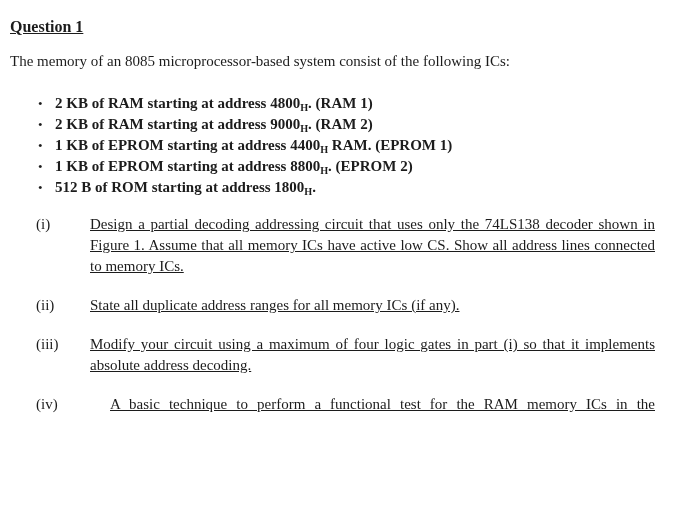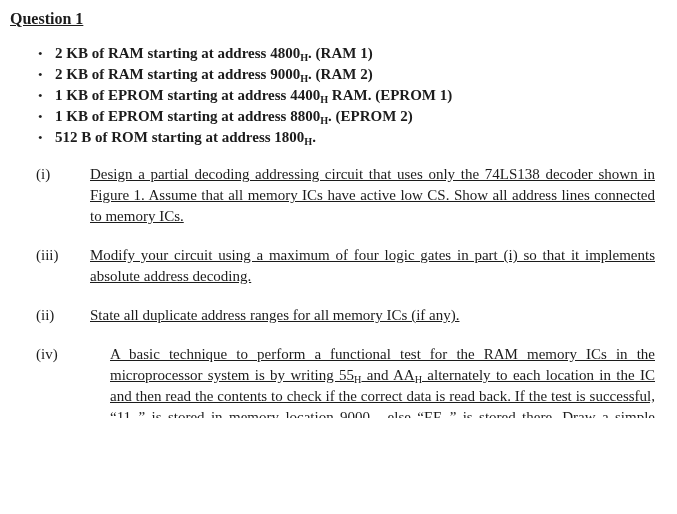--- a/index.html
+++ b/index.html
@@ -1,20 +1,20 @@
 <!DOCTYPE html>
 <html><head>
 <meta charset="utf-8">
 <style>
   html,body{margin:0;padding:0;background:#ffffff;}
   .page{
     position:relative;
     width:677px;height:418px;
     box-sizing:border-box;
-    padding:8px 22px 8px 10px;
+    padding:16px 22px 8px 10px;
     background:#ffffff;
     color:#1c1c1c;
     font-family:"Liberation Serif","DejaVu Serif",serif;
     font-size:15px;
     line-height:21px;
     overflow:hidden;
   }
   .title{
     font-size:16px;
     line-height:22px;
@@ -38,20 +38,21 @@
     vertical-align:baseline;
     position:relative;
     top:0.28em;
   }
 </style>
 </head>
 <body>
 
 <div class="page">
   <h1 class="title">Question 1</h1>
+  <p class="intro">The memory of an 8085 microprocessor-based system consist of the following ICs:</p>
   <div class="bullets" id="bullets">
   <div class="bullet-row">
     <span class="bullet-marker">•</span>
     <span class="bullet-text">2 KB of RAM starting at address 4800<sub>H</sub>. (RAM 1)</span>
   </div>
 
   <div class="bullet-row">
     <span class="bullet-marker">•</span>
     <span class="bullet-text">2 KB of RAM starting at address 9000<sub>H</sub>. (RAM 2)</span>
   </div>
@@ -71,27 +72,27 @@
     <span class="bullet-text">512 B of ROM starting at address 1800<sub>H</sub>.</span>
   </div>
 </div>
   <div class="parts" id="parts">
   <div class="part">
     <span class="part-label">(i)</span>
     <span class="part-text">Design a partial decoding addressing circuit that uses only the 74LS138 decoder shown in Figure 1. Assume that all memory ICs have active low CS. Show all address lines connected to memory ICs.</span>
   </div>
 
   <div class="part">
-    <span class="part-label">(iii)</span>
-    <span class="part-text">Modify your circuit using a maximum of four logic gates in part (i) so that it implements absolute address decoding.</span>
+    <span class="part-label">(ii)</span>
+    <span class="part-text">State all duplicate address ranges for all memory ICs (if any).</span>
   </div>
 
   <div class="part">
-    <span class="part-label">(ii)</span>
-    <span class="part-text">State all duplicate address ranges for all memory ICs (if any).</span>
+    <span class="part-label">(iii)</span>
+    <span class="part-text">Modify your circuit using a maximum of four logic gates in part (i) so that it implements absolute address decoding.</span>
   </div>
 
   <div class="part">
     <span class="part-label">(iv)</span>
     <span class="part-text">A basic technique to perform a functional test for the RAM memory ICs in the microprocessor system is by writing 55<sub>H</sub> and AA<sub>H</sub> alternately to each location in the IC and then read the contents to check if the correct data is read back. If the test is successful, “11<sub>H</sub>” is stored in memory location 9000<sub>H</sub>, else “EE<sub>H</sub>” is stored there. Draw a simple flowchart that automatically performs the functional memory test of RAM 1 IC and write the assembly program.</span>
   </div>
 </div>
 </div>
 
 </body></html>

